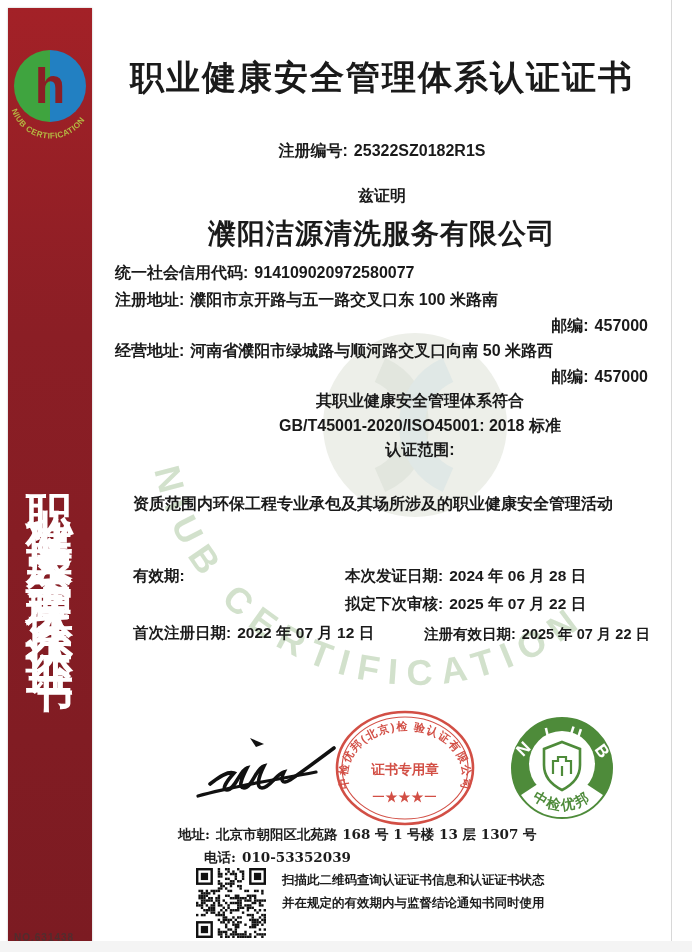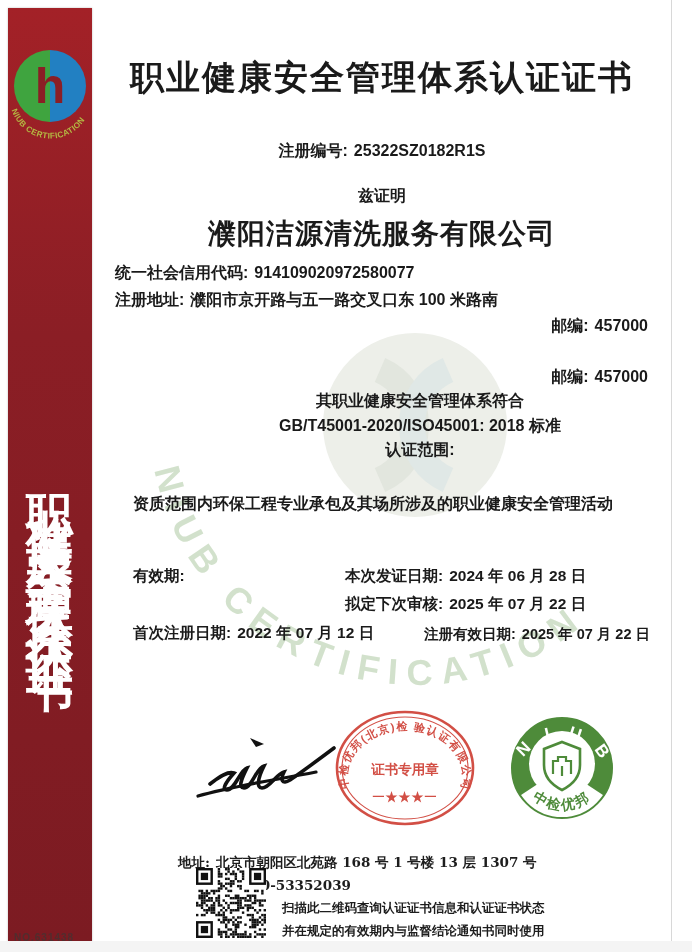--- a/index.html
+++ b/index.html
@@ -29,21 +29,21 @@
   .iright{position:absolute;left:92px;width:556px;text-align:right;font-size:16px;font-weight:700;}
   .std{font-size:16px;font-weight:700;padding-left:38px;}
   .scope{position:absolute;left:133px;top:494px;font-size:16px;font-weight:700;}
   .vlab{position:absolute;font-size:15.5px;font-weight:700;white-space:nowrap;}
   .lbl{margin-right:6px;}
   
   .sig{position:absolute;left:190px;top:722px;}
   .stamp{position:absolute;left:332px;top:706px;opacity:.93;}
   .nlogo{position:absolute;left:506px;top:714px;}
   
-  .kai{font-family:"DejaVu Serif",serif;font-weight:700;color:#1d1d1d;margin-top:28px;}
+  .kai{font-family:"DejaVu Serif",serif;font-weight:700;color:#1d1d1d;}
   .faddr{position:absolute;left:178px;top:826px;font-size:13.5px;}
   .fphone{position:absolute;left:178px;top:849px;font-size:13.5px;padding-left:26px;}
   .qr{position:absolute;left:196px;top:868px;width:70px;height:70px;}
   .qlines{position:absolute;left:282px;top:869px;font-size:12.5px;line-height:22.5px;font-weight:600;}
   .edge-line{position:absolute;left:671px;top:0;width:1px;height:941px;background:#d8d8d8;}
   .bottom-strip{position:absolute;left:0;top:941px;width:692px;height:11px;background:#f4f4f4;}
 </style>
 </head>
 <body>
 
@@ -89,20 +89,23 @@
     <div class="t-center company">濮阳洁源清洗服务有限公司</div>
 
     <div class="iline" style="top:263px">
       <span class="lbl">统一社会信用代码:</span><span>914109020972580077</span>
     </div>
     <div class="iline" style="top:290px">
       <span class="lbl">注册地址:</span><span>濮阳市京开路与五一路交叉口东 100 米路南</span>
     </div>
     <div class="iright" style="top:316px">
       <span class="lbl">邮编:</span><span>457000</span>
+    </div>
+    <div class="iline" style="top:341px">
+      <span class="lbl">经营地址:</span><span>河南省濮阳市绿城路与顺河路交叉口向南 50 米路西</span>
     </div>
     <div class="iright" style="top:367px">
       <span class="lbl">邮编:</span><span>457000</span>
     </div>
 
     <div class="t-center std" style="top:391px">其职业健康安全管理体系符合</div>
     <div class="t-center std" style="top:416px">GB/T45001-2020/ISO45001: 2018 标准</div>
     <div class="t-center std" style="top:440px">认证范围:</div>
     <div class="scope">资质范围内环保工程专业承包及其场所涉及的职业健康安全管理活动</div>
 

